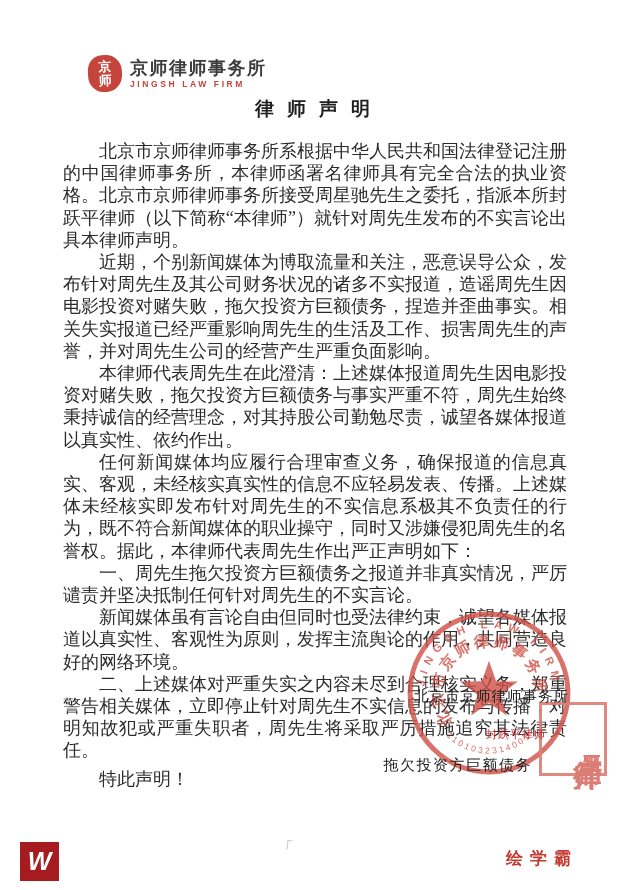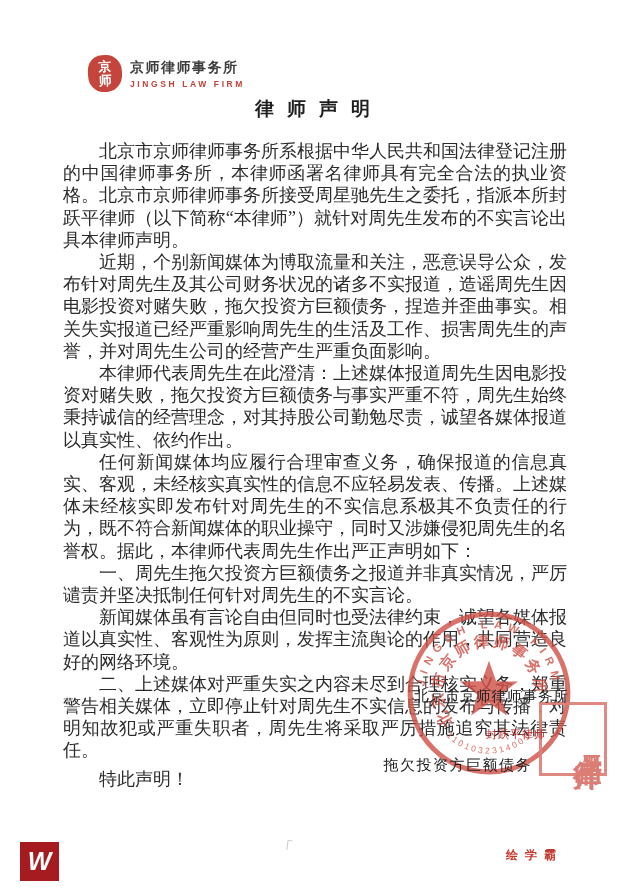--- a/index.html
+++ b/index.html
@@ -12,22 +12,23 @@
   .logo-icon{
     width:34px;height:37px;background:#c5453c;color:#fff;
     border-radius:42% 46% 46% 44%;
     display:flex;flex-direction:column;align-items:center;justify-content:center;
     font-size:13px;line-height:14px;font-weight:bold;
     font-family:"Liberation Sans","DejaVu Sans",sans-serif;
     transform:rotate(-3deg);
   }
   .logo-texts{margin-left:8px;padding-top:3px;}
   .logo-cn{
-    font-size:14px;font-weight:bold;color:#3d3d3d;letter-spacing:1.5px;
+    font-size:18px;font-weight:bold;color:#3d3d3d;letter-spacing:1.5px;
     line-height:20px;
+    text-align:center;
   }
   .logo-en{
     font-size:8.5px;font-weight:bold;color:#c0443b;letter-spacing:2.6px;
     font-family:"Liberation Sans","DejaVu Sans",sans-serif;margin-top:1px;
   }
   
   .doc-title{
     position:absolute;left:0;top:96px;width:625px;text-align:center;
     font-size:19px;font-weight:bold;color:#1f1f1f;letter-spacing:13px;
     text-indent:13px;
@@ -56,21 +57,21 @@
   .stamp .small{font-size:19px;line-height:21px;font-weight:bold;}
   
   .wm-left{
     position:absolute;left:20px;top:842px;width:39px;height:39px;background:#a51b1f;
     color:#fff;display:flex;align-items:center;justify-content:center;
     font-family:"Liberation Sans","DejaVu Sans",sans-serif;
     font-size:25px;font-weight:bold;font-style:italic;
   }
   .wm-right{
     position:absolute;left:506px;top:847px;color:#c53a30;
-    font-size:12px;font-weight:bold;letter-spacing:7px;
+    font-size:17px;font-weight:bold;letter-spacing:7px;
     font-family:"Liberation Sans","DejaVu Sans",sans-serif;
   }
   .artifact{
     position:absolute;left:287px;top:840px;width:4px;height:9px;
     border-left:1.5px solid #b9b9b9;border-top:1px solid #c6c6c6;
     transform:rotate(8deg);opacity:.8;
   }
 </style>
 </head>
 <body>

